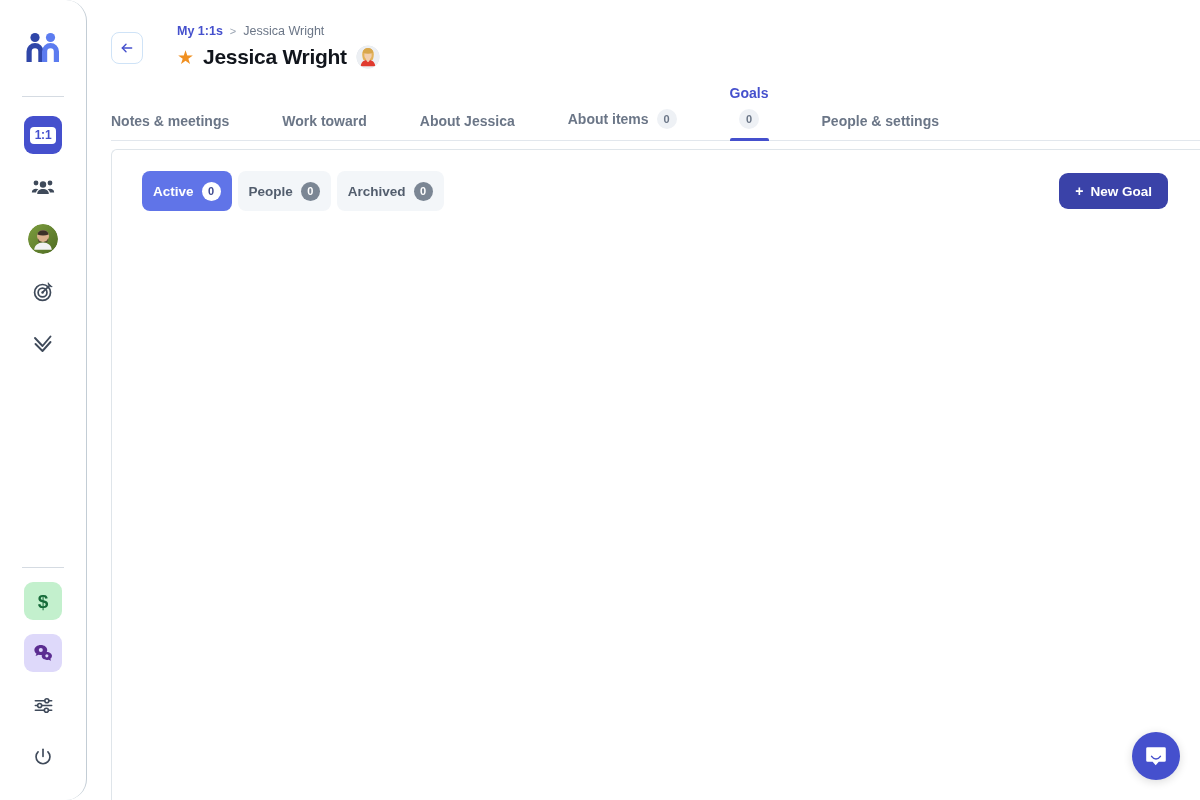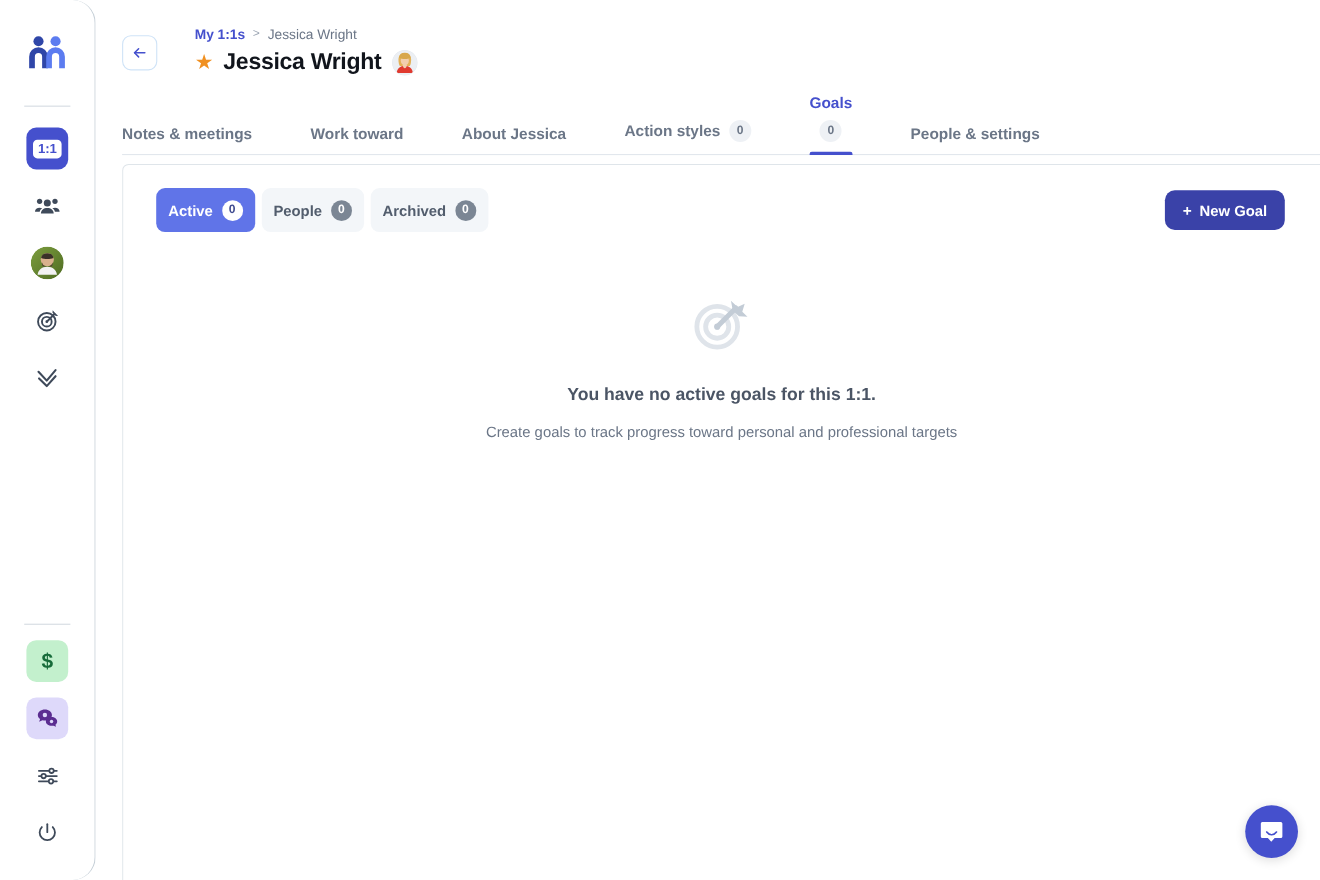--- a/index.html
+++ b/index.html
@@ -333,21 +333,21 @@
 
       <div class="tab">
         <span>Work toward</span>
       </div>
 
       <div class="tab">
         <span>About Jessica</span>
       </div>
 
       <div class="tab">
-        <span>Action styles</span>
+        <span>About items</span>
         <span class="tab-count">0</span>
       </div>
 
       <div class="tab active">
         <span>Goals</span>
         <span class="tab-count">0</span>
       </div>
 
       <div class="tab">
         <span>People &amp; settings</span>
@@ -378,36 +378,20 @@
 
         </div>
 
         <button class="new-goal-btn">
           <span class="plus">+</span>
           <span>New Goal</span>
         </button>
 
       </div>
 
-      <div class="empty">
-
-        <span class="empty-icon">
-          <svg width="60" height="60" viewBox="0 0 60 60" fill="none">
-            <circle cx="26" cy="34" r="18.5" stroke="#dfe4ea" stroke-width="4.4"></circle>
-            <circle cx="26" cy="34" r="10.5" stroke="#dfe4ea" stroke-width="4.4"></circle>
-            <circle cx="26" cy="34" r="2.8" fill="#c3ccd6"></circle>
-            <path d="M26 34 L43 17" stroke="#c3ccd6" stroke-width="4.6" stroke-linecap="round"></path>
-            <path d="M38.5 10.5 L44.5 16.2 L51 13.2 L48.8 20.3 L53.5 25 L45.8 24.6 L40.2 19.4 Z" fill="#c3ccd6"></path>
-          </svg>
-        </span>
-
-        <div class="empty-title">You have no active goals for this 1:1.</div>
-        <div class="empty-sub">Create goals to track progress toward personal and professional targets</div>
-
-      </div>
 
     </section>
   </div>
 
   <div class="intercom">
     <svg width="24" height="24" viewBox="0 0 24 24">
       <path d="M3.6 3.2h16.8a1.4 1.4 0 0 1 1.4 1.4v11.8a1.4 1.4 0 0 1-1.4 1.4h-5.6l-3.1 3.4-3.1-3.4H3.6a1.4 1.4 0 0 1-1.4-1.4V4.6a1.4 1.4 0 0 1 1.4-1.4z" fill="#ffffff"></path>
       <path d="M7.6 12.4c1.2 1.7 2.7 2.5 4.4 2.5s3.2-.8 4.4-2.5" stroke="#4550cd" stroke-width="1.5" fill="none" stroke-linecap="round"></path>
     </svg>
   </div>

